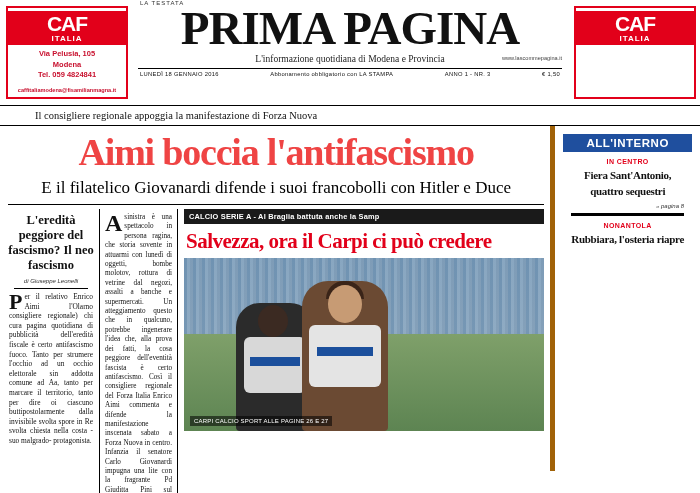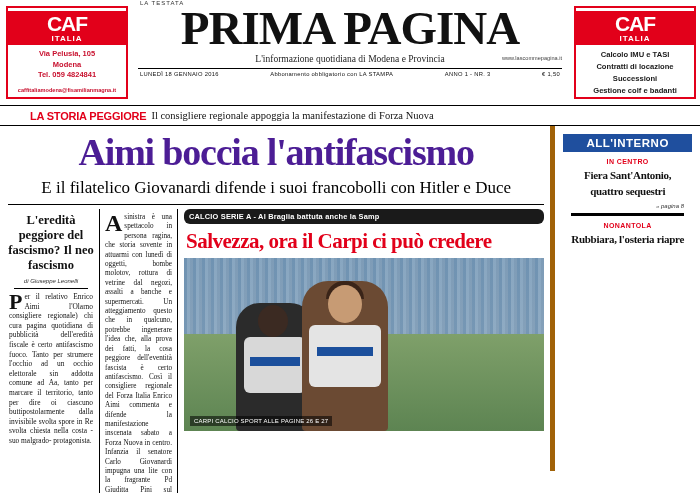--- a/index.html
+++ b/index.html
@@ -143,21 +143,21 @@
     box-sizing:border-box;
     padding:8px;
   }
 
   .headline{
     font-family:"Liberation Serif", serif;
     font-weight:bold;
     font-size:38px;
     line-height:40px;
     letter-spacing:-1.2px;
-    color:#4c1d95;
+    color:#ef4444;
     text-align:center;
     padding-top:6px;
   }
   .deck{
     font-family:"Liberation Serif", serif;
     font-size:17px;
     line-height:19px;
     color:#000000;
     text-align:center;
     padding:6px 4px 4px 4px;
@@ -232,21 +232,20 @@
     padding-left:6px;
   }
   .sport-strip{
     background:#1a1a1a;
     color:#fff;
     font-family:"Liberation Sans", sans-serif;
     font-size:7.4px;
     font-weight:bold;
     padding:3px 5px;
     letter-spacing:.2px;
-    border-radius:6px;
   }
   .sport-head{
     font-family:"Liberation Serif", serif;
     font-weight:bold;
     font-size:21px;
     line-height:23px;
     color:#e2001a;
     padding:6px 2px 5px 2px;
     letter-spacing:-.5px;
   }
@@ -360,31 +359,24 @@
         <span>ANNO 1 - NR. 3</span>
         <span>€ 1,50</span>
       </div>
     </div>
 
     <div class="ad-box">
       <div class="caf-logo">
         <span>CAF</span>
         <span class="sub">ITALIA</span>
       </div>
-      <div class="ad-lines right">
-        <div>Calcolo IMU e TASI</div>
-        <div>Contratti di locazione</div>
-        <div>Successioni</div>
-        <div>Gestione colf e badanti</div>
-      </div>
     </div>
   </div>
 
   <div class="strap">
-    <span class="strap-red">LA STORIA PEGGIORE</span>
     <span class="strap-rest">Il consigliere regionale appoggia la manifestazione di Forza Nuova</span>
   </div>
 
   <div class="body">
 
     <div class="left-zone">
       <div class="headline">Aimi boccia l'antifascismo</div>
       <div class="deck">E il filatelico Giovanardi difende i suoi francobolli con Hitler e Duce</div>
       <div class="hr-thin"></div>
 

